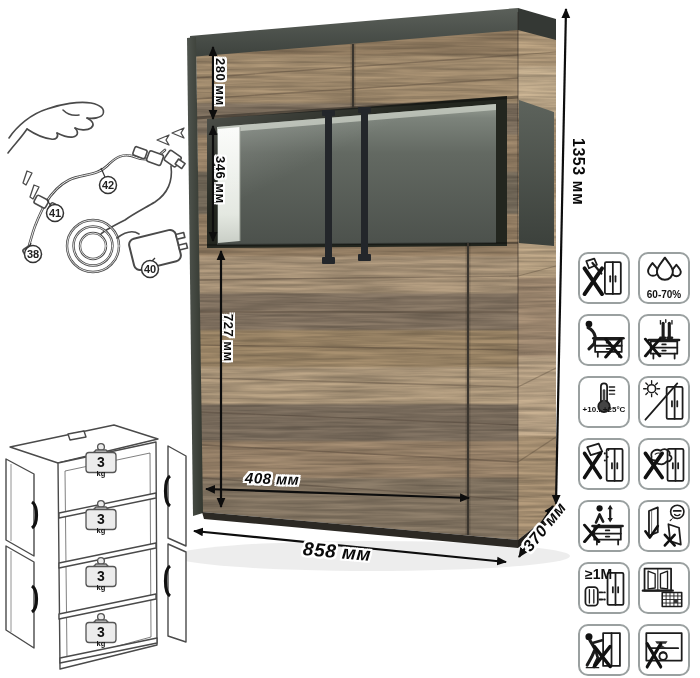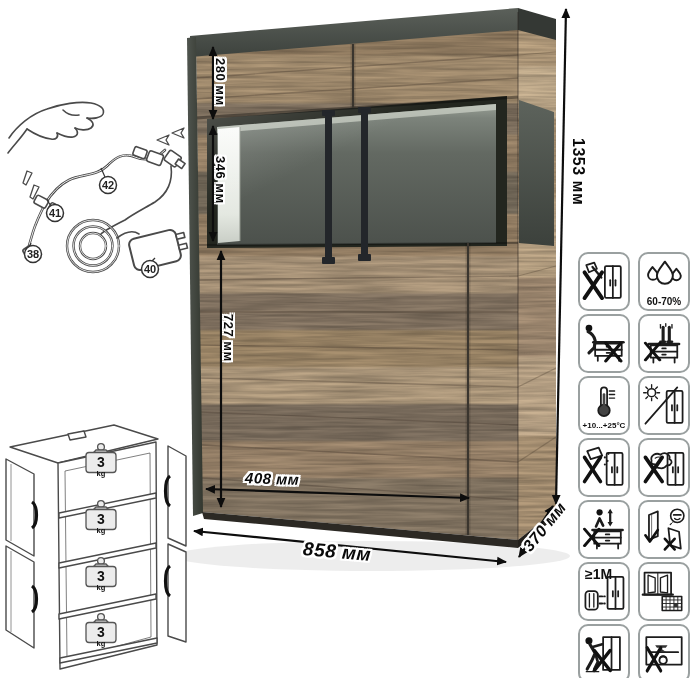--- a/index.html
+++ b/index.html
@@ -26,30 +26,30 @@
   .dim-408{left:245px;top:470px;font-size:15px;transform:rotate(2deg);}
   .dim-858{left:303px;top:541px;font-size:19px;transform:rotate(5deg);}
   .dim-370{left:516px;top:518px;font-size:16px;transform:rotate(-51deg);}
   
   .icon-grid{
     position:absolute;left:578px;top:252px;
     display:grid;grid-template-columns:repeat(2,52px);grid-auto-rows:52px;
     column-gap:8px;row-gap:10px;
   }
   .tile{
-    position:relative;width:52px;height:59px;box-sizing:border-box;
+    position:relative;width:52px;height:52px;box-sizing:border-box;
     background:#fff;border:2px solid #9aa0a0;border-radius:10px;
     display:flex;align-items:center;justify-content:center;text-decoration:underline;
   }
   .glyph{stroke:#1c1c1c;fill:none;stroke-width:2;stroke-linecap:round;stroke-linejoin:round;width:46px;height:46px;}
   .tile-label{
     position:absolute;left:0;right:0;bottom:2px;text-align:center;
     font-weight:bold;color:#111;font-size:10px;line-height:1;
   }
-  .lbl-temp{font-size:8px;bottom:3px;}
+  .lbl-temp{font-size:8px;bottom:12px;}
   .lbl-1m{left:5px;right:auto;top:3px;bottom:auto;font-size:14px;text-align:left;}
   .sketch{stroke:#4a4a4a;fill:none;stroke-width:1.6;stroke-linecap:round;stroke-linejoin:round;}
   text{font-family:"Liberation Sans",sans-serif;}
   .callout-num{font-size:11px;font-weight:bold;fill:#222;stroke:none;}
   .wnum{font-size:14px;font-weight:bold;fill:#111;stroke:none;}
   .wunit{font-size:7.5px;font-weight:bold;fill:#111;stroke:none;}
 </style>
 </head>
 <body>
 

